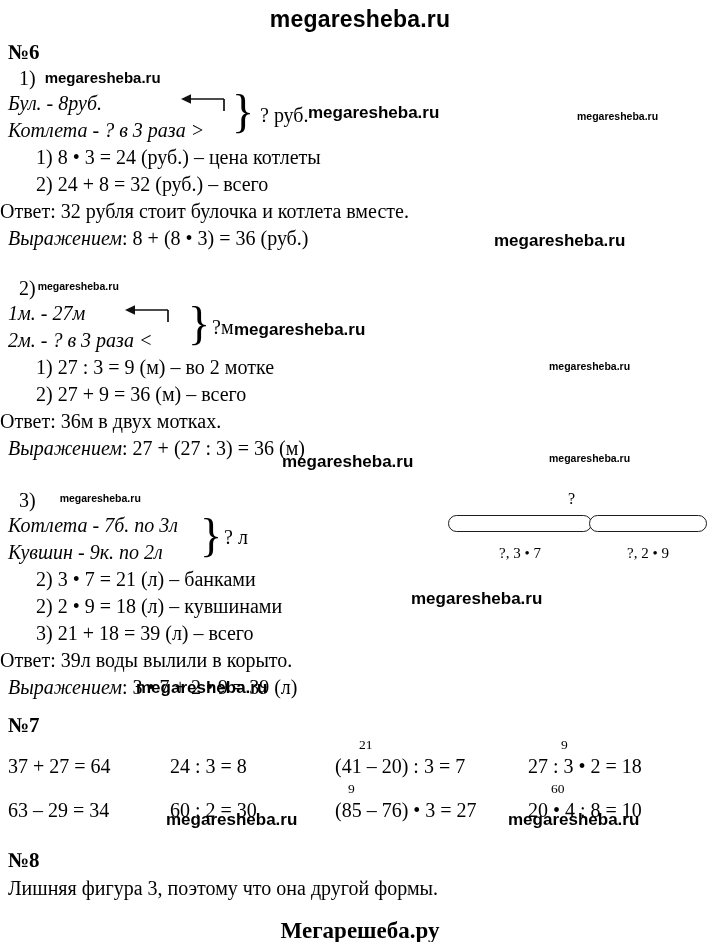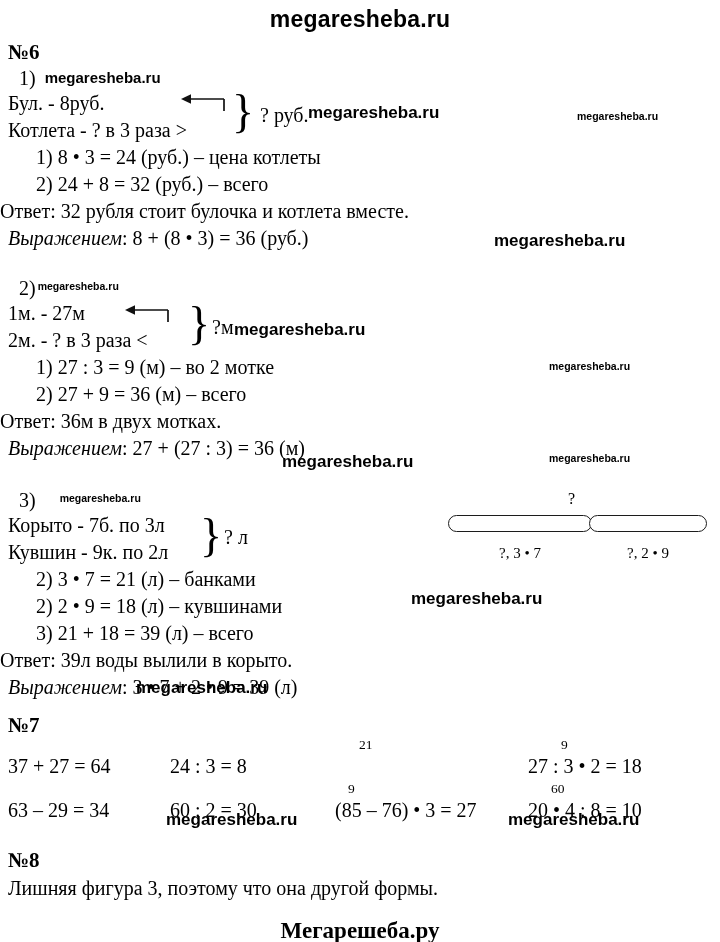--- a/index.html
+++ b/index.html
@@ -11,21 +11,21 @@
   .site-title {
     text-align:center; font-family:"Liberation Sans", sans-serif;
     font-weight:bold; font-size:23px; padding-top:6px; letter-spacing:.2px;
   }
   .prob-num { font-family:"Liberation Serif", serif; font-weight:bold; font-size:21px; margin-left:8px; line-height:24px; }
   #p6-num { margin-top:7px; }
   .part-head { margin:2px 0 0 19px; line-height:24px; }
   .part2 { margin-top:22px; }
   .part3 { margin-top:24px; }
   .given { position:relative; margin-left:8px; }
-  .gline { line-height:27px; height:27px; white-space:nowrap; }
+  .gline { line-height:27px; height:27px; white-space:nowrap;font-style:italic; }
   .step { margin-left:36px; line-height:27px; height:27px; white-space:nowrap; }
   .answer { line-height:27px; height:27px; white-space:nowrap; }
   .expr { margin-left:8px; line-height:27px; height:27px; white-space:nowrap; }
   .expr-label { font-style:italic; }
   .brace {
     position:absolute; font-size:46px; line-height:52px; font-weight:400;
     font-family:"Liberation Serif", serif;
   }
   .total { position:absolute; font-size:20px; white-space:nowrap; }
   .arrow { position:absolute; }
@@ -118,21 +118,21 @@
       <div class="step">2) 27 + 9 = 36 (м) – всего</div>
       <div class="answer">Ответ: 36м в двух мотках.</div>
       <div class="expr"><span class="expr-label">Выражением</span><span>: 27 + (27 : 3) = 36 (м)</span></div>
     </div>
 
     <div class="part part3">
       <div class="part-head">
         <span>3)</span><span class="wm wm-inline-11 gap24">megaresheba.ru</span>
       </div>
       <div class="given">
-        <div class="gline">Корыто - 7б. по 3л</div>
+        <div class="gline">Котлета - 7б. по 3л</div>
         <div class="gline">Кувшин - 9к. по 2л</div>
         <span class="brace" style="left:192px; top:-2px;">}</span>
         <span class="total" style="left:216px; top:14px;">? л</span>
 
         <div class="diagram">
           <div class="diagram-q">?</div>
           <div class="diagram-bar">
             <div class="seg"></div>
             <div class="seg seg-right"></div>
           </div>
@@ -156,20 +156,21 @@
       <div class="eq-cell c1">
         <span class="eq-sup" style="left:20px;"></span>
         <span class="eq-text">37 + 27 = 64</span>
       </div>
       <div class="eq-cell c2">
         <span class="eq-sup" style="left:20px;"></span>
         <span class="eq-text">24 : 3 = 8</span>
       </div>
       <div class="eq-cell c3">
         <span class="eq-sup" style="left:24px;">21</span>
+        <span class="eq-text">(41 – 20) : 3 = 7</span>
       </div>
       <div class="eq-cell c4">
         <span class="eq-sup" style="left:33px;">9</span>
         <span class="eq-text">27 : 3 • 2 = 18</span>
       </div>
     </div>
     <div class="eq-row">
       <div class="eq-cell c1">
         <span class="eq-sup" style="left:20px;"></span>
         <span class="eq-text">63 – 29 = 34</span>

